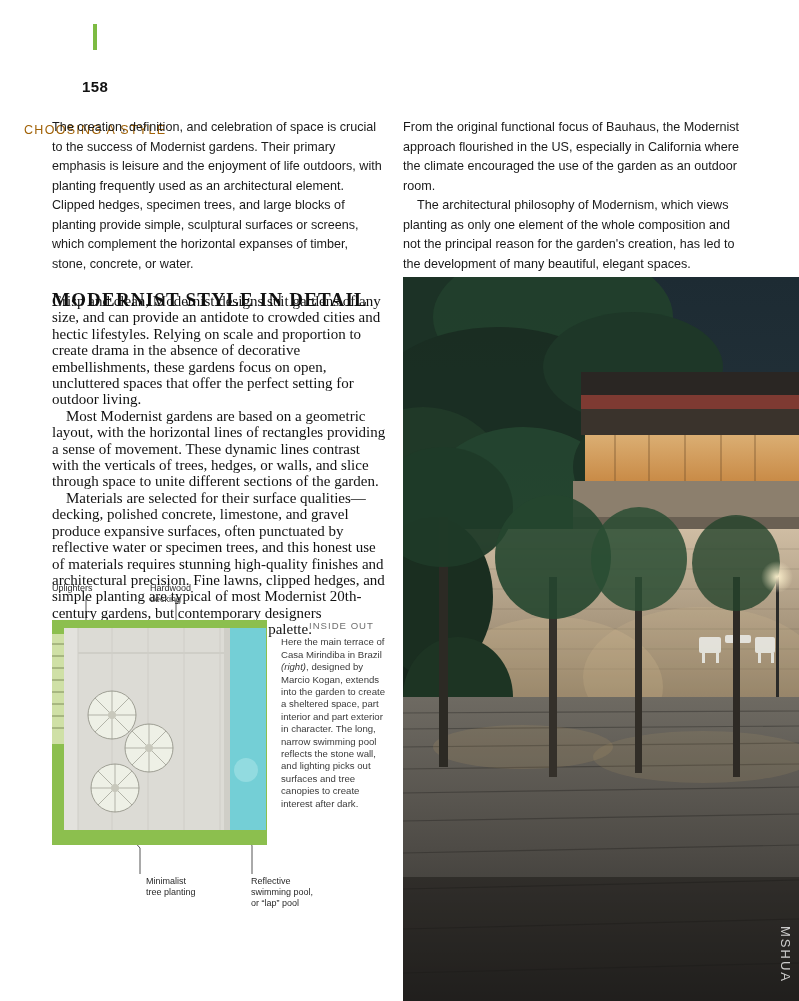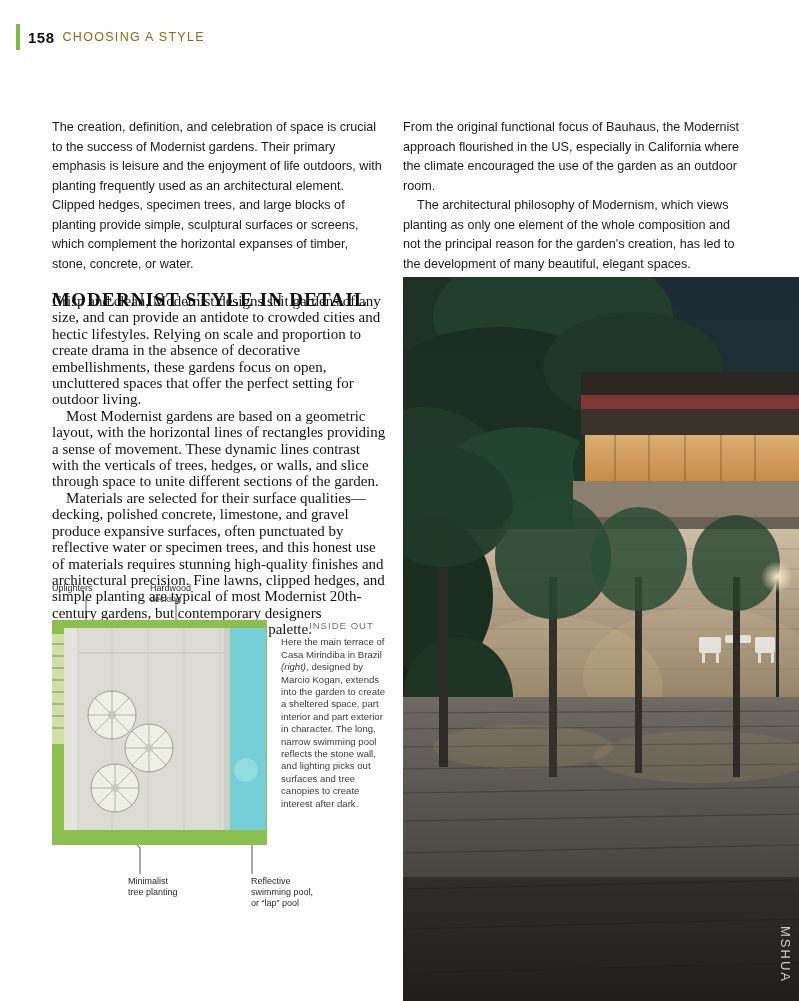--- a/index.html
+++ b/index.html
@@ -13,25 +13,26 @@
     height: 1001px;
     background: #ffffff;
     overflow: hidden;
     font-family: "Liberation Sans", sans-serif;
     color: #1a1a1a;
   }
 
   
   .header {
     position: absolute;
-    left: 16px;
+    left: 24px;
     top: 24px;
     display: flex;
     align-items: center;
-    gap: 8px;
+    gap: 28px;
+    flex-direction: column;
   }
   .header-rule {
     width: 4px;
     height: 26px;
     background: #7dbb42;
   }
   .folio {
     font-size: 15px;
     font-weight: bold;
     letter-spacing: 0.5px;
@@ -153,21 +154,21 @@
   .caption em { font-style: italic; }
 
   .leader-label {
     position: absolute;
     font-size: 9px;
     line-height: 11px;
     color: #2a2a2a;
   }
   .lbl-uplighters { left: 52px; top: 583px; }
   .lbl-hardwood  { left: 150px; top: 583px; }
-  .lbl-minimal   { left: 128px; top: 876px; }
+  .lbl-minimal   { left: 146px; top: 876px; }
   .lbl-pool      { left: 251px; top: 876px; }
 
   .leaders { position: absolute; left: 0; top: 0; width: 799px; height: 1001px; pointer-events: none; }
 </style>
 </head>
 <body>
 
 <div class="page">
 
   <div class="header">

